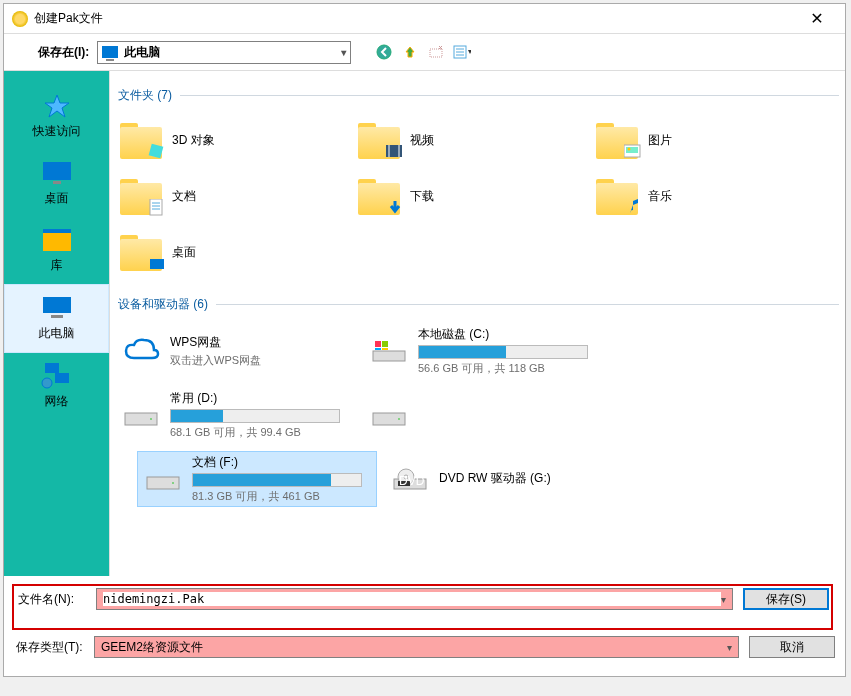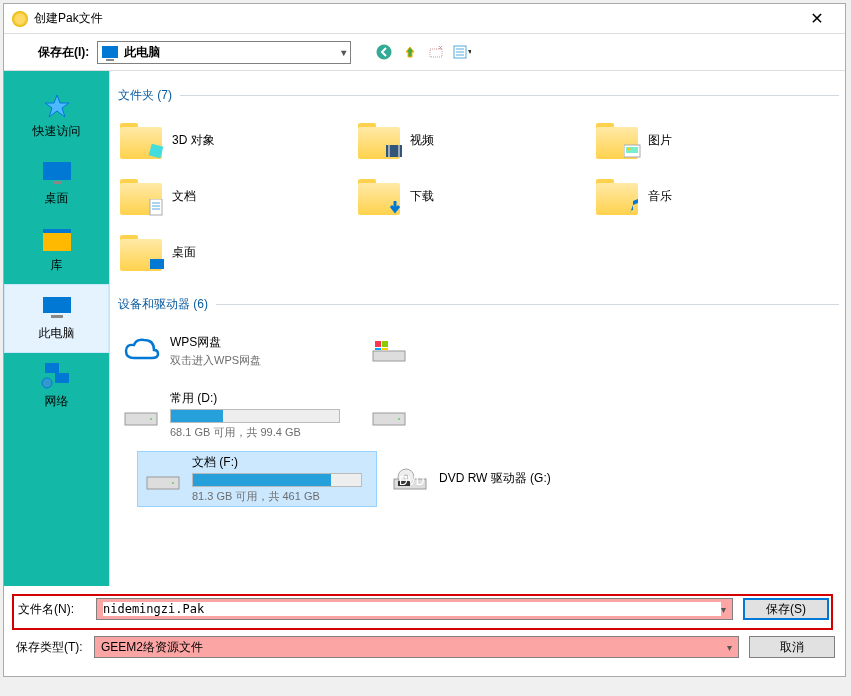--- a/index.html
+++ b/index.html
@@ -236,20 +236,27 @@
         <div class="drive-item">
           <div class="drive-icon">
               <svg class="hdd-svg" viewBox="0 0 36 24">
                 <rect x="2" y="12" width="32" height="10" fill="#ddd" stroke="#999"></rect>
                 <rect x="4" y="2" width="6" height="6" fill="#f35"></rect>
                 <rect x="11" y="2" width="6" height="6" fill="#8c0"></rect>
                 <rect x="4" y="9" width="6" height="2" fill="#0af"></rect>
                 <rect x="11" y="9" width="6" height="2" fill="#fc0"></rect>
               </svg>
             </div>
+          <div class="drive-info">
+            <div class="drive-name">本地磁盘 (C:)</div>
+            <div class="drive-bar">
+                <div class="drive-fill" style="width:52%"></div>
+              </div>
+            <div class="drive-text">56.6 GB 可用，共 118 GB</div>
+          </div>
         </div>
         <div class="drive-item">
           <div class="drive-icon">
               <svg class="hdd-svg" viewBox="0 0 36 24">
                 <rect x="2" y="10" width="32" height="12" fill="#ddd" stroke="#999"></rect>
                 <circle cx="28" cy="16" r="1" fill="#6c6"></circle>
               </svg>
             </div>
           <div class="drive-info">
             <div class="drive-name">常用 (D:)</div>
@@ -295,21 +302,21 @@
           <div class="drive-info">
             <div class="drive-name">DVD RW 驱动器 (G:)</div>
           </div>
         </div>
       </div>
     </div>
   </div>
 
   <div class="footer">
     <div class="highlight-box">
-    <div class="footer-row" style="margin-bottom:6px">
+    <div class="footer-row" style="margin-bottom:16px">
       <span class="footer-label">文件名(N):</span>
       <div class="footer-combo">
         <input class="filename" value="nidemingzi.Pak" style="">
         <span class="arrow">▾</span>
       </div>
       <button class="footer-button primary">保存(S)</button>
     </div>
     </div>
     <div class="footer-row" style="margin-top:6px">
       <span class="footer-label">保存类型(T):</span>

